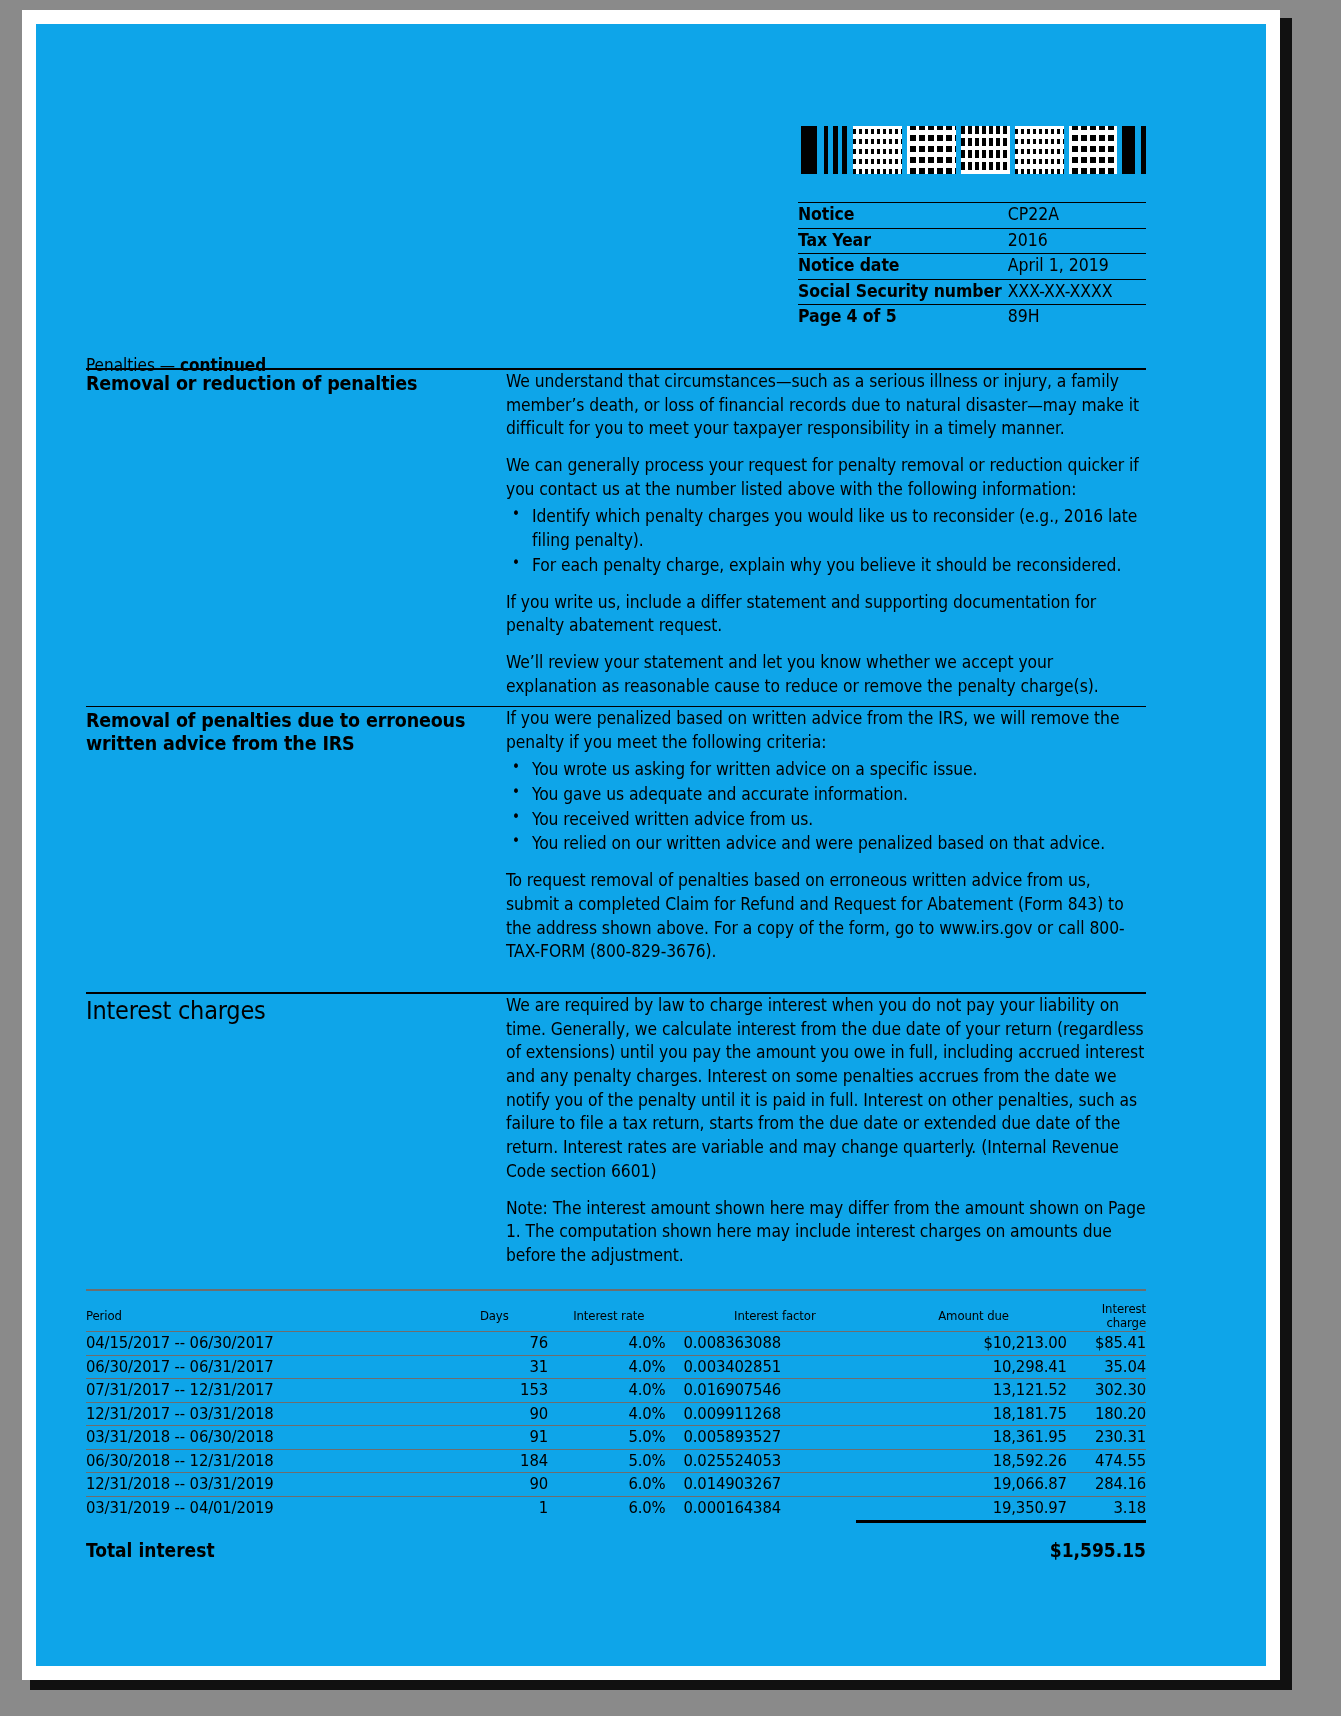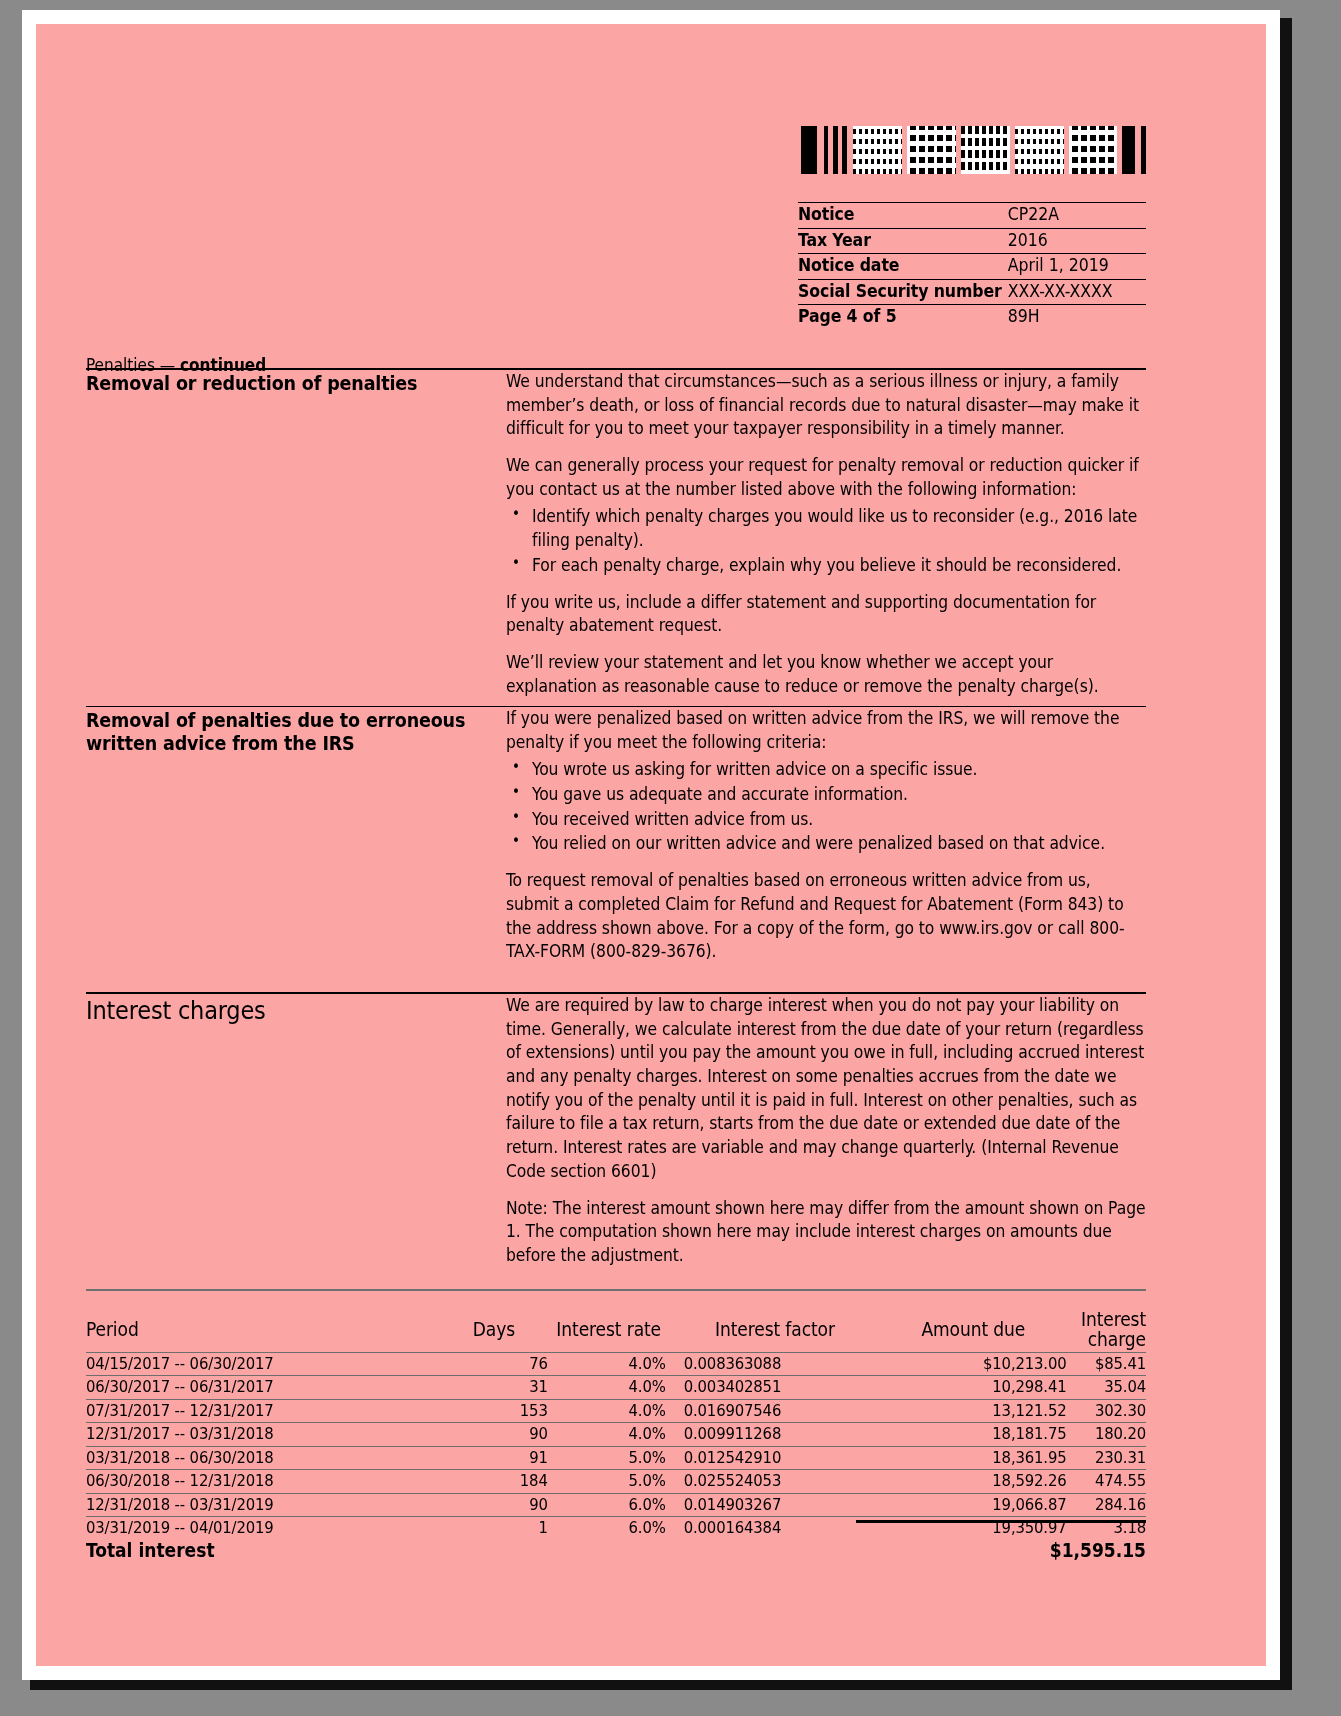--- a/index.html
+++ b/index.html
@@ -32,21 +32,21 @@
     height: 1670px;
     background: #ffffff;
     box-sizing: border-box;
   }
   #page-inner {
     position: absolute;
     left: 14px;
     top: 14px;
     right: 14px;
     bottom: 14px;
-    background: #fca5a5;
+    background: #0ea5e9;
     overflow: hidden;
   }
 
   
   .doc {
     position: absolute;
     left: 50px;
     top: 60px;
     width: 1060px;
     color: #000;
@@ -195,22 +195,22 @@
   
   .interest-table {
     position: absolute;
     left: 0px;
     width: 1060px;
     border-collapse: collapse;
     font-size: 16.5px;
   }
   .interest-table thead th {
     font-weight: normal;
-    font-size: 19px;
-    padding: 19px 0 2px 0;
+    font-size: 13px;
+    padding: 11px 0 2px 0;
     border-bottom: 1.3px solid #6e6e6e;
     border-top: 2.4px solid #6e6e6e;
     line-height: 1.05;
     letter-spacing: -0.1px;
   }
   .interest-table tbody td {
     padding: 2px 0 2px 0;
     border-bottom: 1.3px solid #6e6e6e;
     line-height: 1.12;
     white-space: nowrap;
@@ -400,21 +400,21 @@
             <td class="col-days">90</td>
             <td class="col-rate">4.0%</td>
             <td class="col-factor">0.009911268</td>
             <td class="col-amount">18,181.75</td>
             <td class="col-charge">180.20</td>
           </tr>
           <tr>
             <td class="col-period">03/31/2018 -- 06/30/2018</td>
             <td class="col-days">91</td>
             <td class="col-rate">5.0%</td>
-            <td class="col-factor">0.012542910</td>
+            <td class="col-factor">0.005893527</td>
             <td class="col-amount">18,361.95</td>
             <td class="col-charge">230.31</td>
           </tr>
           <tr>
             <td class="col-period">06/30/2018 -- 12/31/2018</td>
             <td class="col-days">184</td>
             <td class="col-rate">5.0%</td>
             <td class="col-factor">0.025524053</td>
             <td class="col-amount">18,592.26</td>
             <td class="col-charge">474.55</td>

